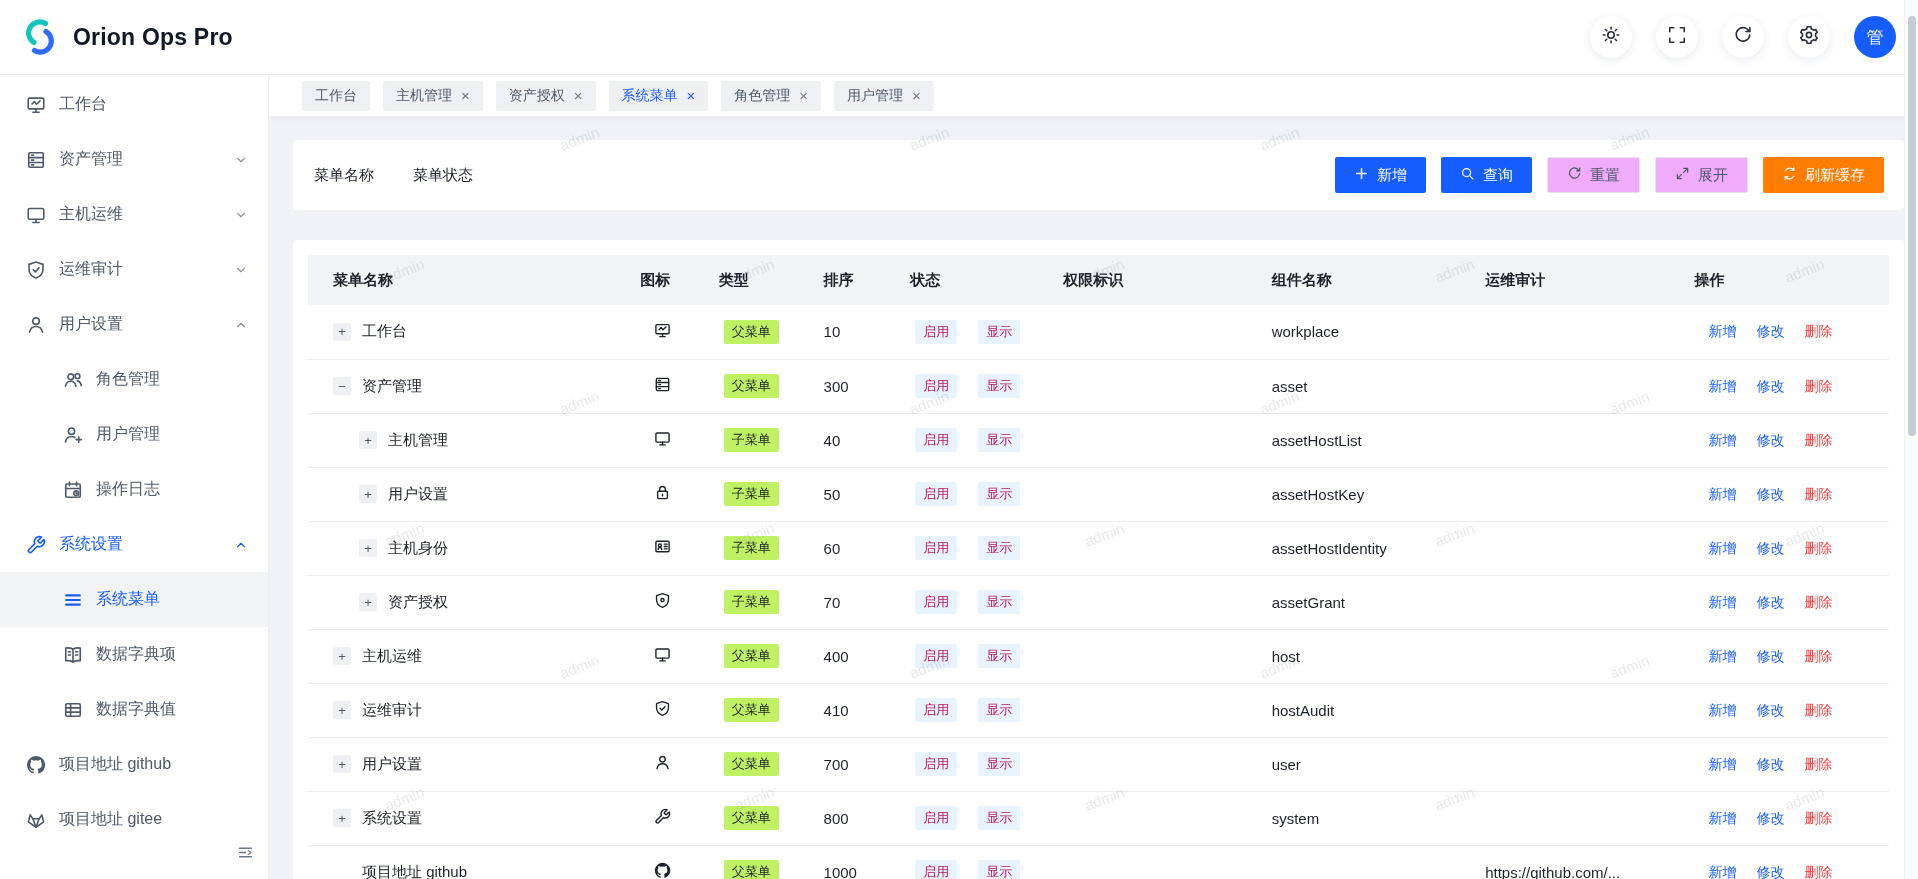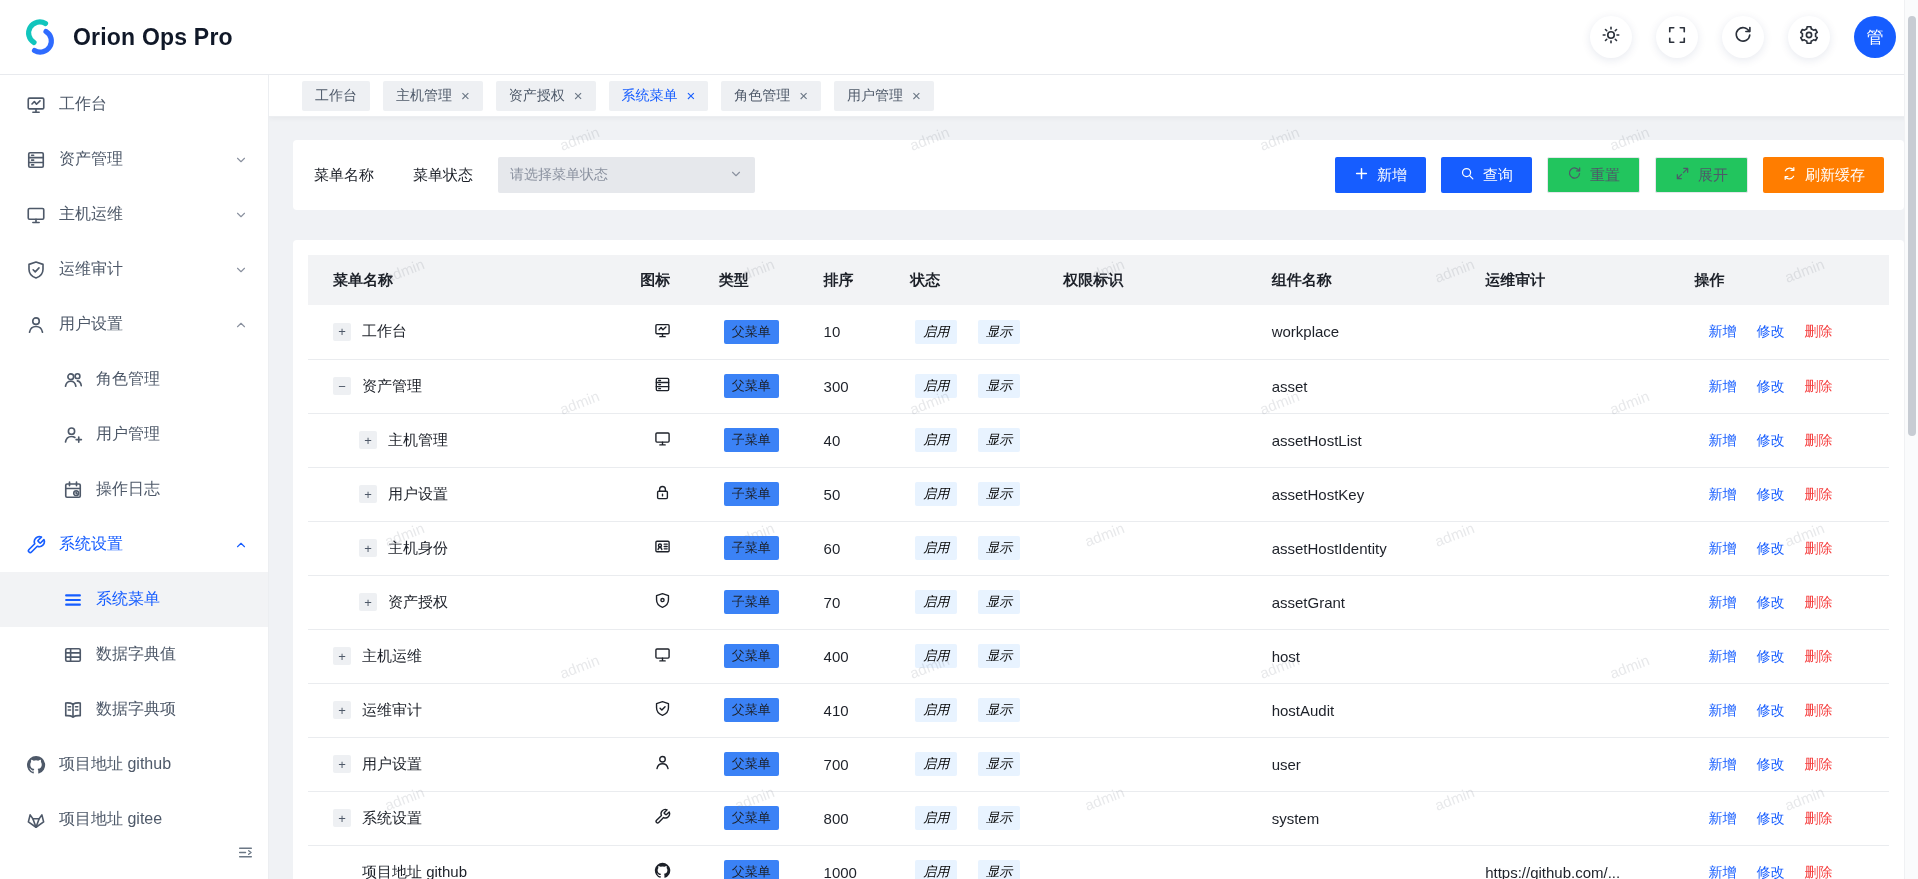--- a/index.html
+++ b/index.html
@@ -40,36 +40,36 @@
 
   .filter-card { height:70px; display:flex; align-items:center; padding:0 20px 0 21px; }
   .flabel { font-size:15px; color:#1d2129; white-space:nowrap; }
   .finput { width:276px; height:36px; background:#eef0f3; border:none; border-radius:2px; padding:0 12px; font-size:14px; color:#1d2129; margin-left:19px; outline:none; }
   .finput::placeholder { color:#8a919f; }
   .flabel2 { margin-left:39px; }
   .fselect { width:257px; height:36px; background:#e6e8ec; border-radius:2px; margin-left:25px; display:flex; align-items:center; justify-content:space-between; padding:0 12px; font-size:14px; color:#8a919f; cursor:pointer; }
   .btns { margin-left:auto; display:flex; gap:15px; }
   .btn { height:36px; border:none; border-radius:2px; padding:0 19px; font-size:15px; display:flex; align-items:center; gap:8px; cursor:pointer; white-space:nowrap; }
   .btn.primary { background:#165dff; color:#fff; }
-  .btn.default { background:#22c55e; border:1px solid #e5e6eb; color:#4e5969; }
+  .btn.default { background:#f0abfc; border:1px solid #e5e6eb; color:#4e5969; }
   .btn.warning { background:#ff7d00; color:#fff; }
 
   .table-card { margin-top:30px; padding:15px 15px 0; height:660px; }
   table { width:100%; border-collapse:collapse; table-layout:fixed; }
   thead th { background:#f2f3f5; height:50px; text-align:left; font-size:15px; font-weight:600; color:#1d2129; padding:0; }
   thead th:first-child { padding-left:25px; }
   tbody td { height:54px; border-bottom:1px solid #eaecef; font-size:15px; color:#1d2129; padding:0; vertical-align:middle; }
   .name-cell { display:flex; align-items:center; gap:11px; padding-left:25px; }
   .expander { width:18px; height:18px; flex-shrink:0; background:#eef0f3; border-radius:2px; display:flex; align-items:center; justify-content:center; font-size:13px; color:#4e5969; line-height:1; cursor:pointer; }
   .expander.hidden { visibility:hidden; cursor:default; }
   .ind { margin-left:26px; }
   .icon-cell { padding-left:14px; color:#1d2129; }
   .icon-cell .icon { display:inline-flex; }
-  .badge { display:inline-flex; align-items:center; height:24px; padding:0 8px; margin-left:5px; background:#3b82f6; border-radius:2px; font-size:13px; color:#1d2129; }
-  .badge.blue { background:#e8f3ff; color:#000000;font-style:italic; }
+  .badge { display:inline-flex; align-items:center; height:24px; padding:0 8px; margin-left:5px; background:#bef264; border-radius:2px; font-size:13px; color:#1d2129; }
+  .badge.blue { background:#e8f3ff; color:#be185d; }
   .status-cell .badge { margin-left:5px; }
   .status-cell .badge + .badge { margin-left:21px; }
   .actions-cell { padding-left:14px; }
   .actions-cell a { font-size:14px; color:#165dff; text-decoration:none; margin-right:20px; cursor:pointer; }
   .actions-cell a.danger { color:#f53f3f; }
 
   
   .wm { position:absolute; inset:0; pointer-events:none; z-index:6; overflow:hidden; }
   .wm span { position:absolute; font-size:15px; color:rgba(110,120,132,.17); transform:rotate(-21deg); }
 
@@ -236,34 +236,34 @@
         <span class="icon">
           <svg width="20" height="20" viewBox="0 0 16 16" fill="none" stroke="currentColor" stroke-width="1.3" stroke-linecap="round" stroke-linejoin="round">
             <path stroke-width="1.7" d="M2.5 4.3h11M2.5 8h11M2.5 11.7h11"></path>
           </svg>
         </span>
         <span>系统菜单</span>
       </div>
       <div class="side-item l1">
         <span class="icon">
           <svg width="20" height="20" viewBox="0 0 16 16" fill="none" stroke="currentColor" stroke-width="1.3" stroke-linecap="round" stroke-linejoin="round">
+            <path d="M8 3.4C6.6 2.5 4.6 2.2 2.2 2.4v10.2c2.4-.2 4.4.1 5.8 1 1.4-.9 3.4-1.2 5.8-1V2.4C11.4 2.2 9.4 2.5 8 3.4z"></path>
+            <path d="M8 3.4v10.2M4.2 5.4H6M10 5.4h1.8M4.2 8H6M10 8h1.8"></path>
+          </svg>
+        </span>
+        <span>数据字典项</span>
+      </div>
+      <div class="side-item l1">
+        <span class="icon">
+          <svg width="20" height="20" viewBox="0 0 16 16" fill="none" stroke="currentColor" stroke-width="1.3" stroke-linecap="round" stroke-linejoin="round">
             <rect x="2.2" y="3" width="11.6" height="10" rx="1"></rect>
             <path d="M2.2 6.3h11.6M2.2 9.7h11.6M6.1 3v10"></path>
           </svg>
         </span>
         <span>数据字典值</span>
-      </div>
-      <div class="side-item l1">
-        <span class="icon">
-          <svg width="20" height="20" viewBox="0 0 16 16" fill="none" stroke="currentColor" stroke-width="1.3" stroke-linecap="round" stroke-linejoin="round">
-            <path d="M8 3.4C6.6 2.5 4.6 2.2 2.2 2.4v10.2c2.4-.2 4.4.1 5.8 1 1.4-.9 3.4-1.2 5.8-1V2.4C11.4 2.2 9.4 2.5 8 3.4z"></path>
-            <path d="M8 3.4v10.2M4.2 5.4H6M10 5.4h1.8M4.2 8H6M10 8h1.8"></path>
-          </svg>
-        </span>
-        <span>数据字典项</span>
       </div>
       <div class="side-item">
         <span class="icon">
           <svg width="20" height="20" viewBox="0 0 16 16" fill="none" stroke="currentColor" stroke-width="1.3" stroke-linecap="round" stroke-linejoin="round">
             <path fill="currentColor" stroke="none" d="M8 .8a7.2 7.2 0 0 0-2.28 14.03c.36.07.5-.16.5-.35v-1.22c-2 .43-2.43-.97-2.43-.97-.33-.83-.8-1.05-.8-1.05-.66-.45.05-.44.05-.44.72.05 1.1.74 1.1.74.65 1.1 1.7.79 2.1.6.07-.47.26-.79.46-.97-1.6-.18-3.28-.8-3.28-3.56 0-.79.28-1.43.74-1.93-.07-.18-.32-.92.07-1.91 0 0 .6-.2 1.98.74a6.9 6.9 0 0 1 3.6 0c1.38-.94 1.98-.74 1.98-.74.39.99.14 1.73.07 1.91.46.5.74 1.14.74 1.93 0 2.77-1.68 3.38-3.29 3.55.26.23.49.67.49 1.35v2c0 .19.13.42.5.35A7.2 7.2 0 0 0 8 .8z"></path>
           </svg>
         </span>
         <span>项目地址 github</span>
       </div>
       <div class="side-item">
@@ -305,26 +305,20 @@
         <div class="tab">
           <span>用户管理</span>
           <span class="x">×</span>
         </div>
       </div>
 
     <div class="content">
       <div class="card filter-card">
         <span class="flabel">菜单名称</span>
         <span class="flabel flabel2">菜单状态</span>
-        <div class="fselect">
-          <span>请选择菜单状态</span>
-          <span class="icon"><svg width="14" height="14" viewBox="0 0 16 16" fill="none" stroke="currentColor" stroke-width="1.3" stroke-linecap="round" stroke-linejoin="round">
-                <path d="M4 6l4 4 4-4"></path>
-              </svg></span>
-        </div>
         <div class="btns">
             <button class="btn primary">
               <span class="icon"><svg width="15" height="15" viewBox="0 0 16 16" fill="none" stroke="currentColor" stroke-width="1.3" stroke-linecap="round" stroke-linejoin="round">
                   <path stroke-width="1.6" d="M8 2.8v10.4M2.8 8h10.4"></path>
                 </svg></span>
               <span>新增</span>
             </button>
             <button class="btn primary">
               <span class="icon"><svg width="15" height="15" viewBox="0 0 16 16" fill="none" stroke="currentColor" stroke-width="1.3" stroke-linecap="round" stroke-linejoin="round">
                   <circle cx="7" cy="7" r="4.3"></circle>

